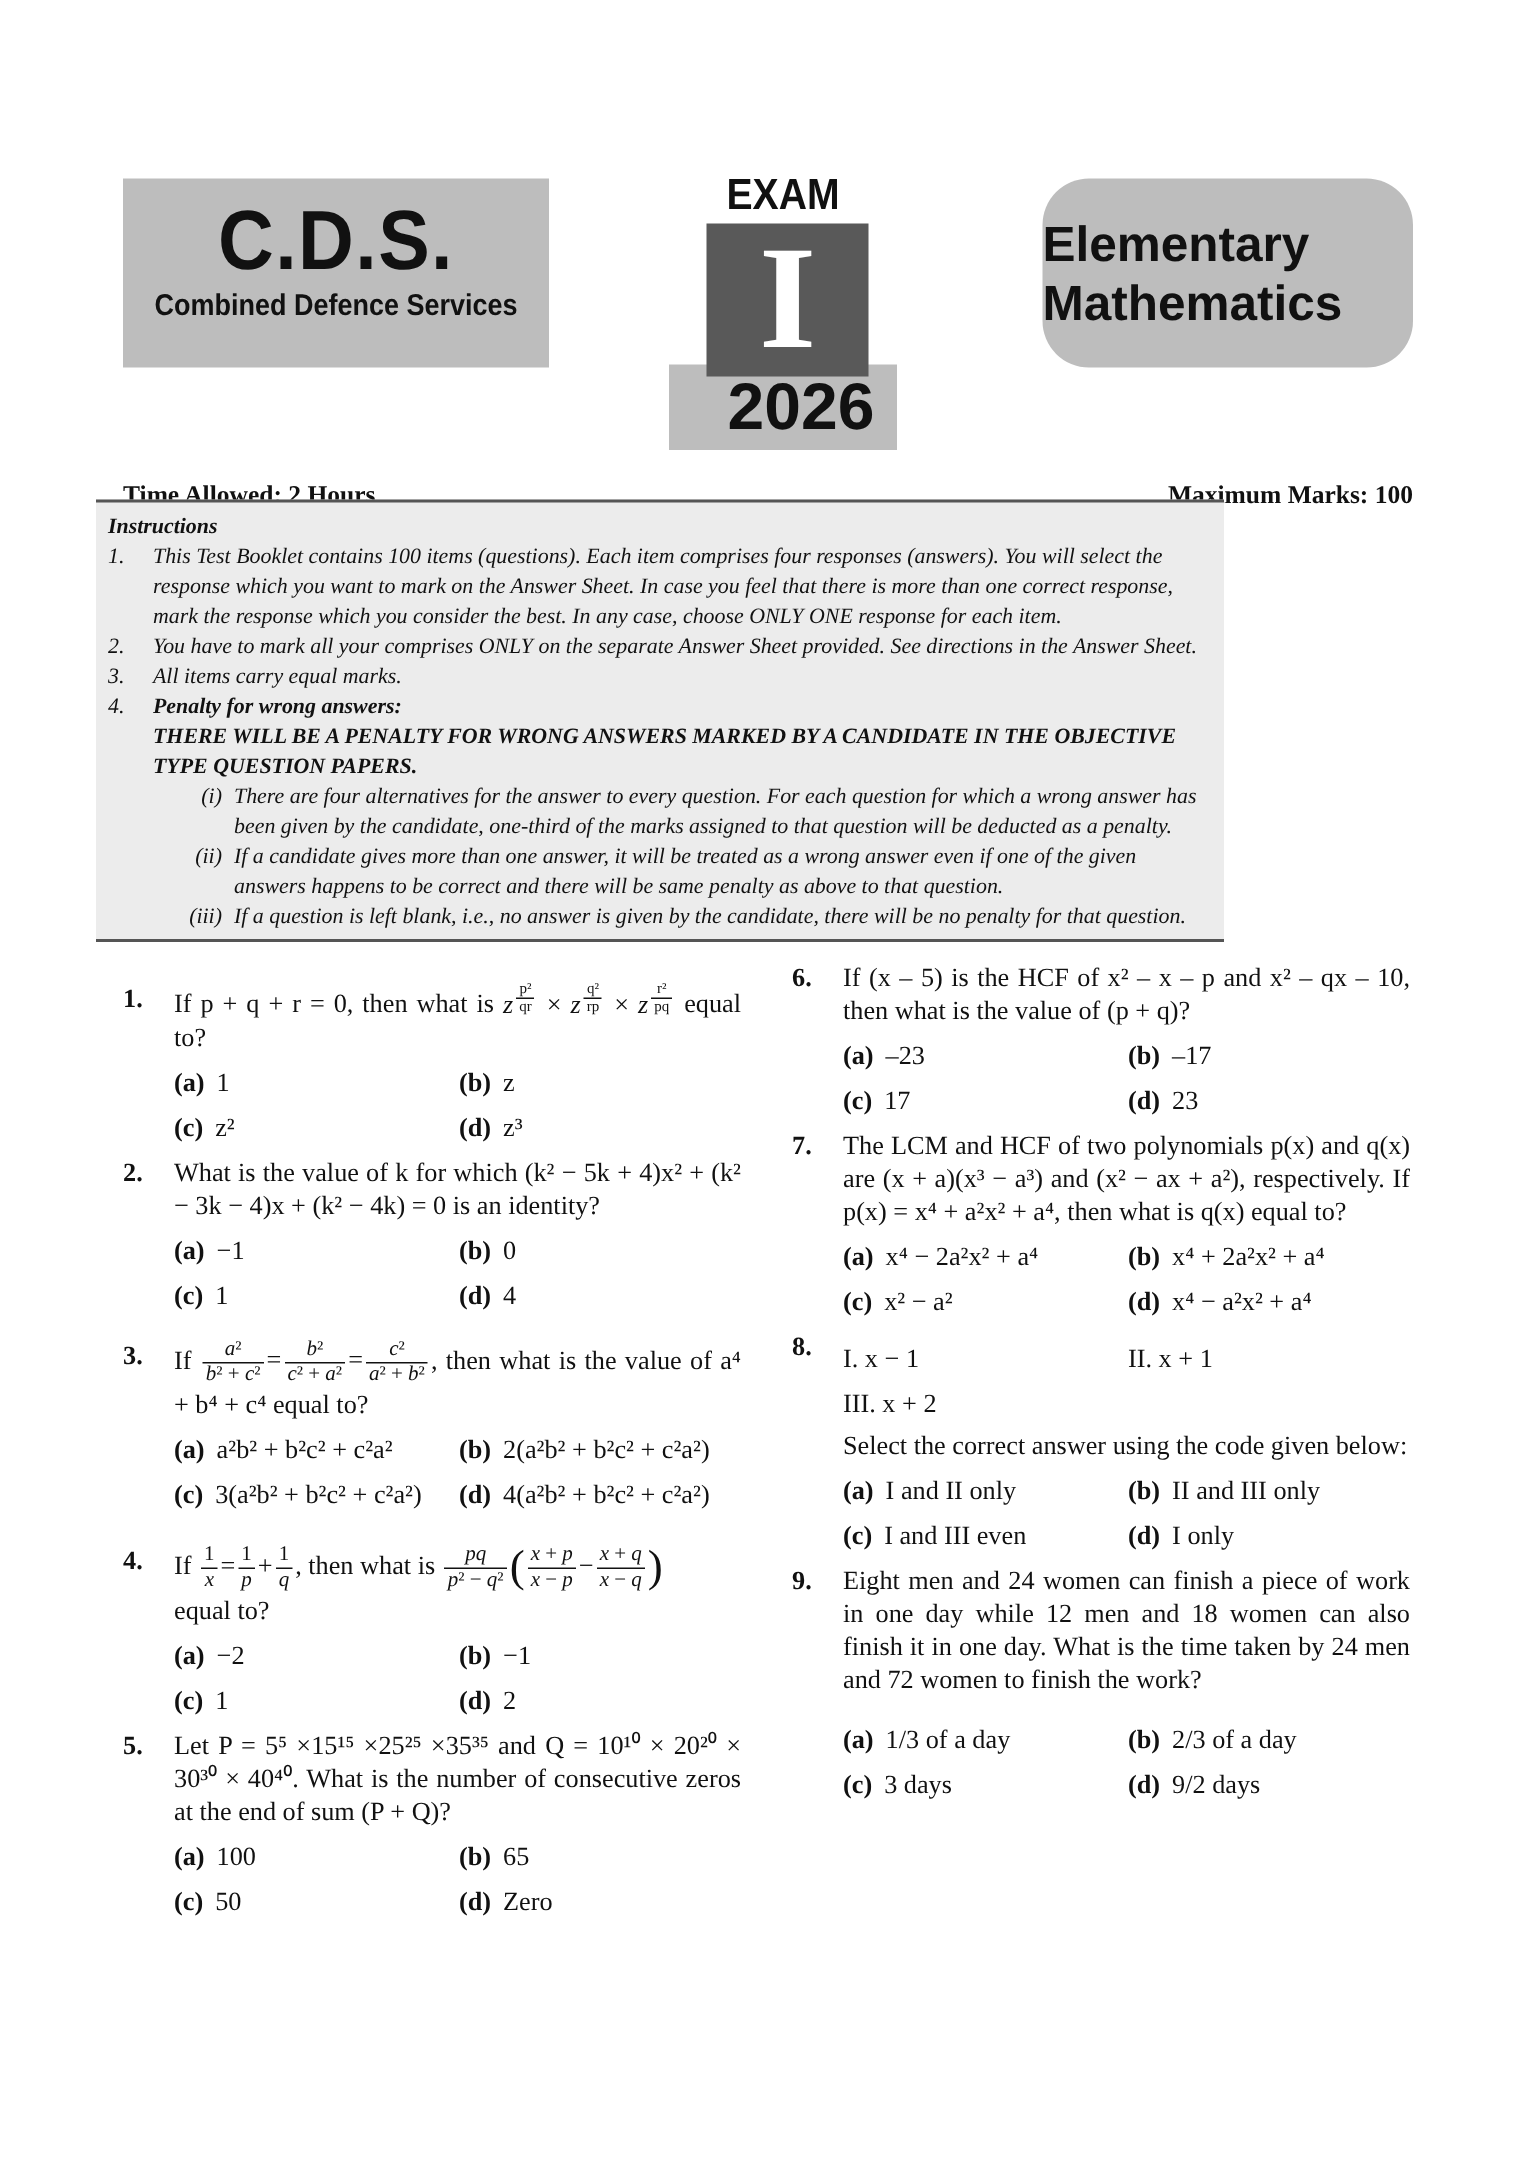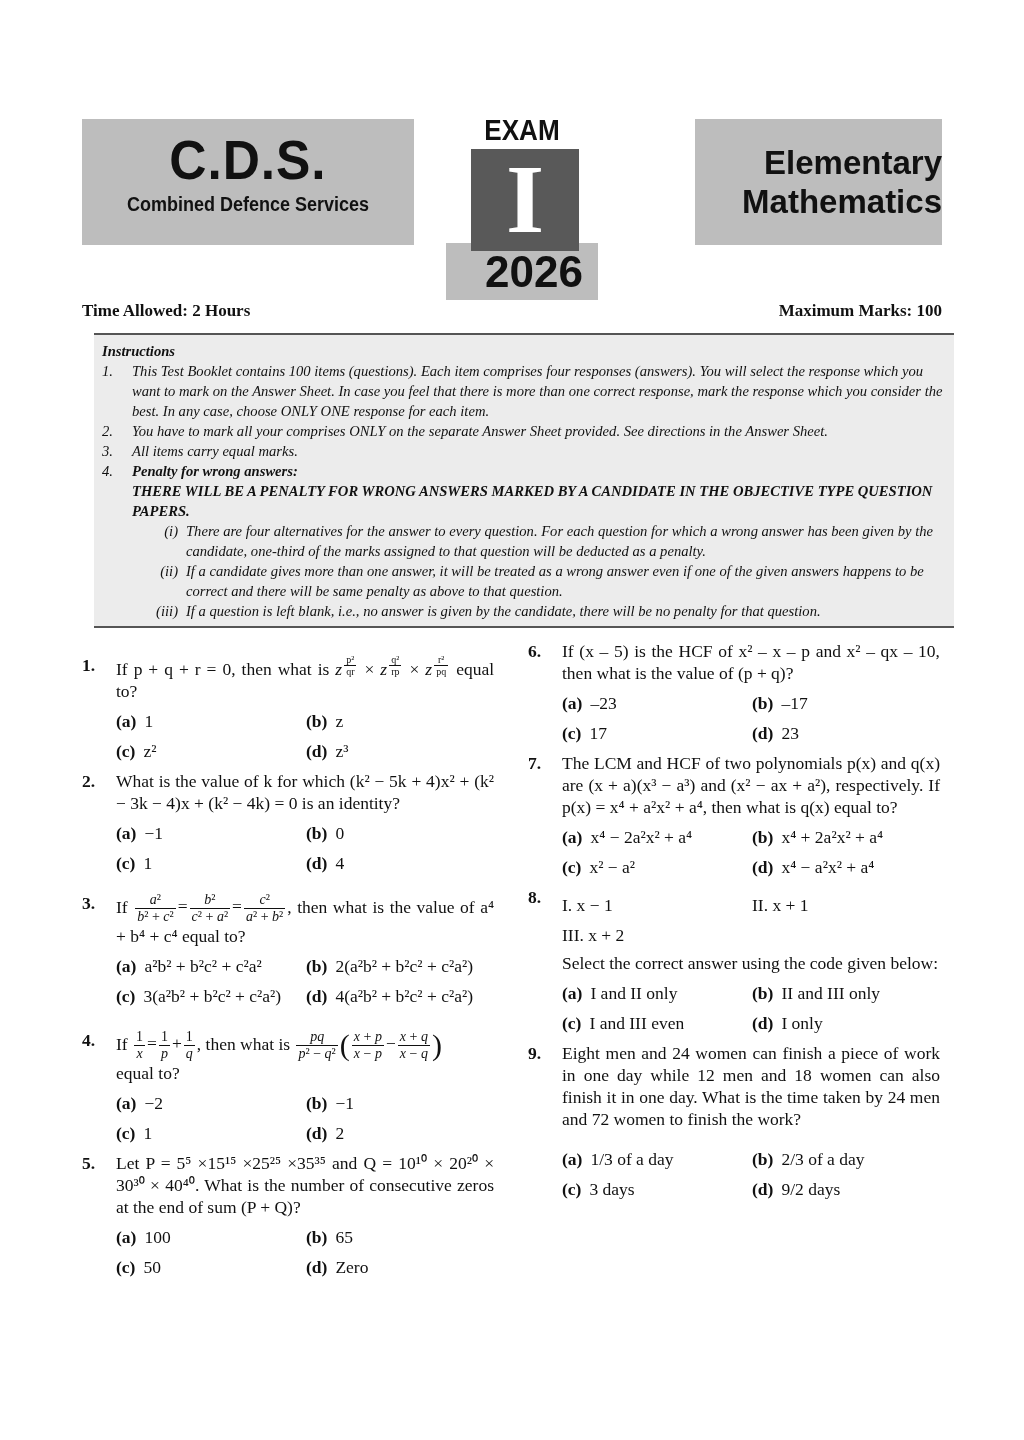--- a/index.html
+++ b/index.html
@@ -1,29 +1,29 @@
 <!DOCTYPE html>
 <html><head>
 <meta charset="utf-8">
 <style>
   html, body { margin:0; padding:0; background:#ffffff; }
   body { width:1024px; height:1440px; position:relative; overflow:hidden; font-family:"Liberation Serif", serif; color:#111; }
   .abs { position:absolute; }
   .hdr-box { background:#bdbdbd; }
-  .cds { left:82px; top:119px; width:332px; height:126px; text-align:center; }
+  .cds { left:82px; top:119px; width:284px; height:126px; text-align:center; }
   .cds .big { font-family:"Liberation Sans", sans-serif; font-weight:bold; font-size:56px; letter-spacing:1px; line-height:58px; margin-top:12px; transform:scaleX(0.92); }
   .cds .sub { font-family:"Liberation Sans", sans-serif; font-weight:bold; font-size:20px; margin-top:4px; transform:scaleX(0.9); }
   .exam-label { left:460px; top:114px; width:124px; text-align:center; font-family:"Liberation Sans", sans-serif; font-weight:bold; font-size:29px; transform:scaleX(0.9); }
   .exam-year-box { left:446px; top:243px; width:152px; height:57px; background:#bdbdbd; }
   .exam-roman { left:471px; top:149px; width:108px; height:102px; background:#595959; color:#fff; text-align:center; font-family:"Liberation Serif", serif; font-weight:bold; font-size:98px; line-height:100px; }
   .exam-year { left:446px; top:246px; width:176px; text-align:center; font-family:"Liberation Sans", sans-serif; font-weight:bold; font-size:44px; line-height:52px; }
-  .subj { left:695px; top:119px; width:247px; height:126px; text-align:right; font-family:"Liberation Sans", sans-serif; font-weight:bold; font-size:33px; line-height:39px; }
+  .subj { left:695px; top:119px; width:247px; height:126px; text-align:left; font-family:"Liberation Sans", sans-serif; font-weight:bold; font-size:33px; line-height:39px;border-radius:31px; }
   .subj div:first-child { margin-top:24px; }
-  .meta-row { left:82px; top:301px; width:860px; font-size:17px; font-weight:bold; display:flex; justify-content:space-between; }
-  .instr { left:94px; top:333px; width:860px; height:295px; background:#ececec; border-top:2px solid #555; border-bottom:2px solid #555; box-sizing:border-box; padding:6px 8px 0 8px; font-style:italic; font-size:14.6px; line-height:20px;font-family:Liberation Serif, serif; }
+  .meta-row { left:82px; top:320px; width:860px; font-size:17px; font-weight:bold; display:flex; justify-content:space-between; }
+  .instr { left:64px; top:333px; width:752px; height:295px; background:#ececec; border-top:2px solid #555; border-bottom:2px solid #555; box-sizing:border-box; padding:6px 8px 0 8px; font-style:italic; font-size:14.6px; line-height:20px;font-family:Liberation Serif, serif; }
   .instr .title { font-weight:bold; }
   .instr .row { display:flex; }
   .instr .num { width:30px; flex:none; }
   .instr .sub-row { display:flex; margin-left:30px; }
   .instr .sub-num { width:46px; flex:none; text-align:right; padding-right:8px; }
   .col { position:absolute; top:640px; width:412px; font-size:17.5px; line-height:22px; }
   .col.left { left:82px; }
   .col.right { left:528px; }
   .q { display:flex; margin-bottom:8px; }
   .qn { width:34px; flex:none; font-weight:bold; }

